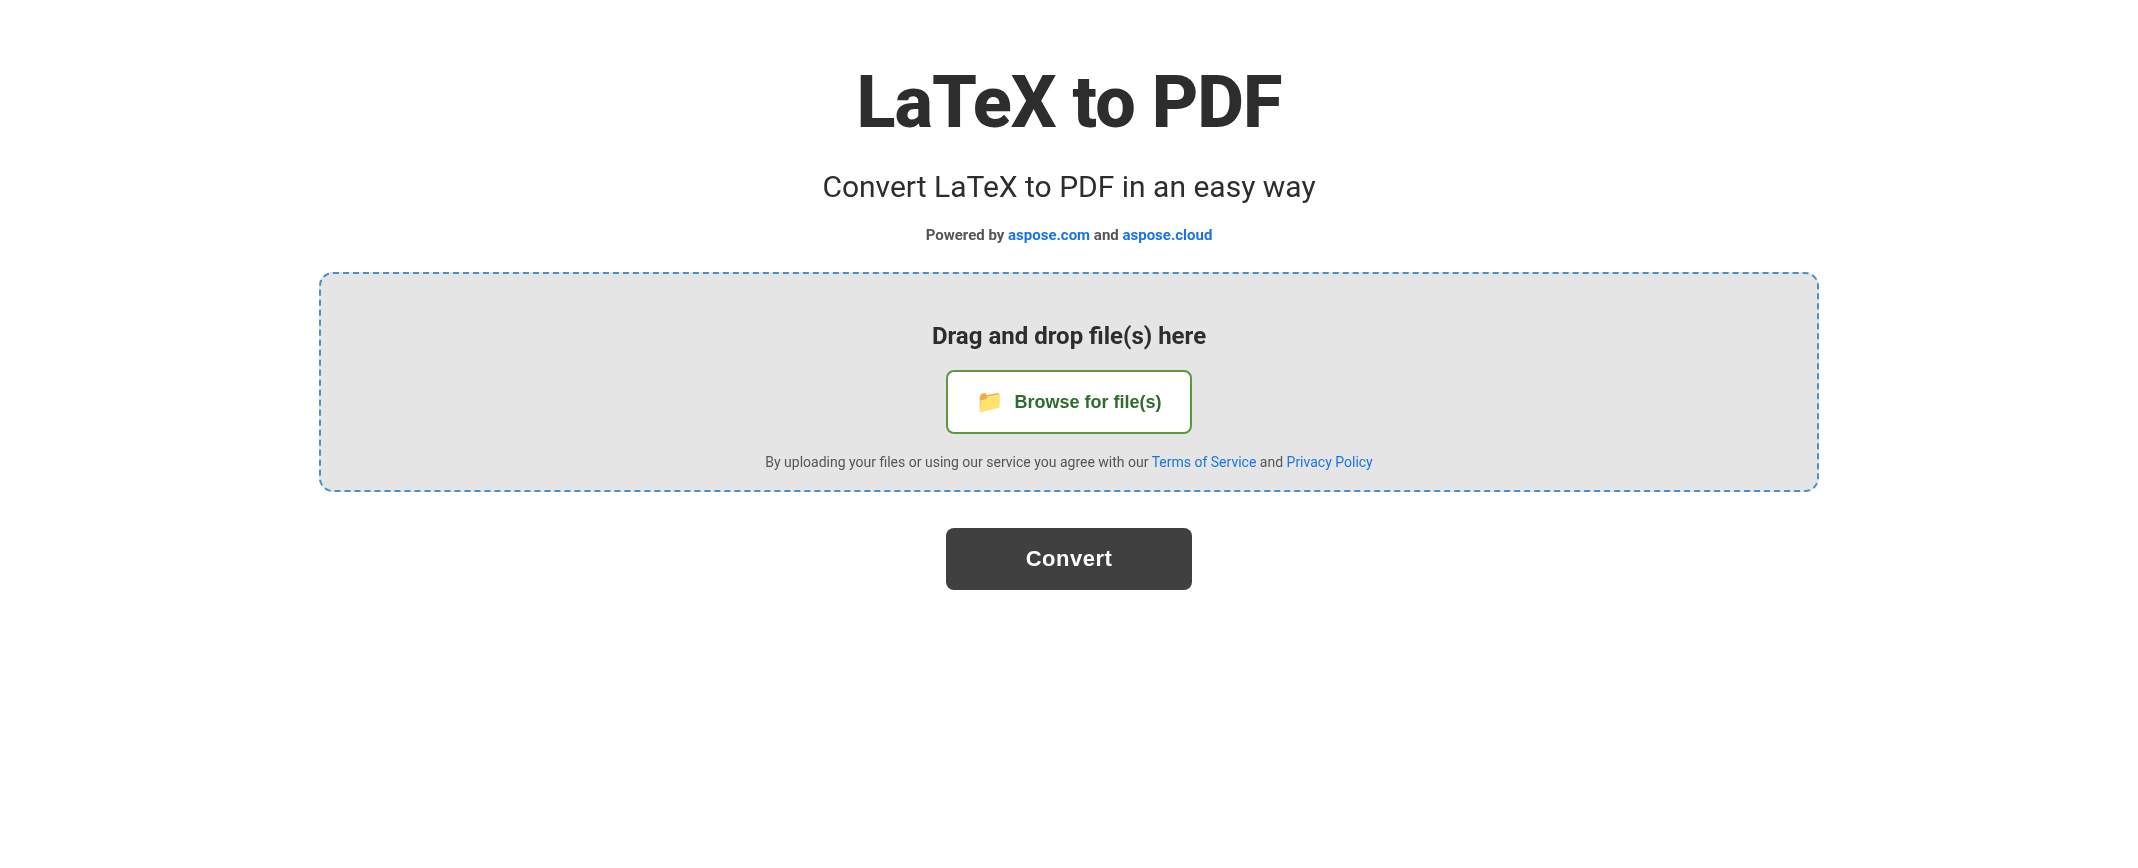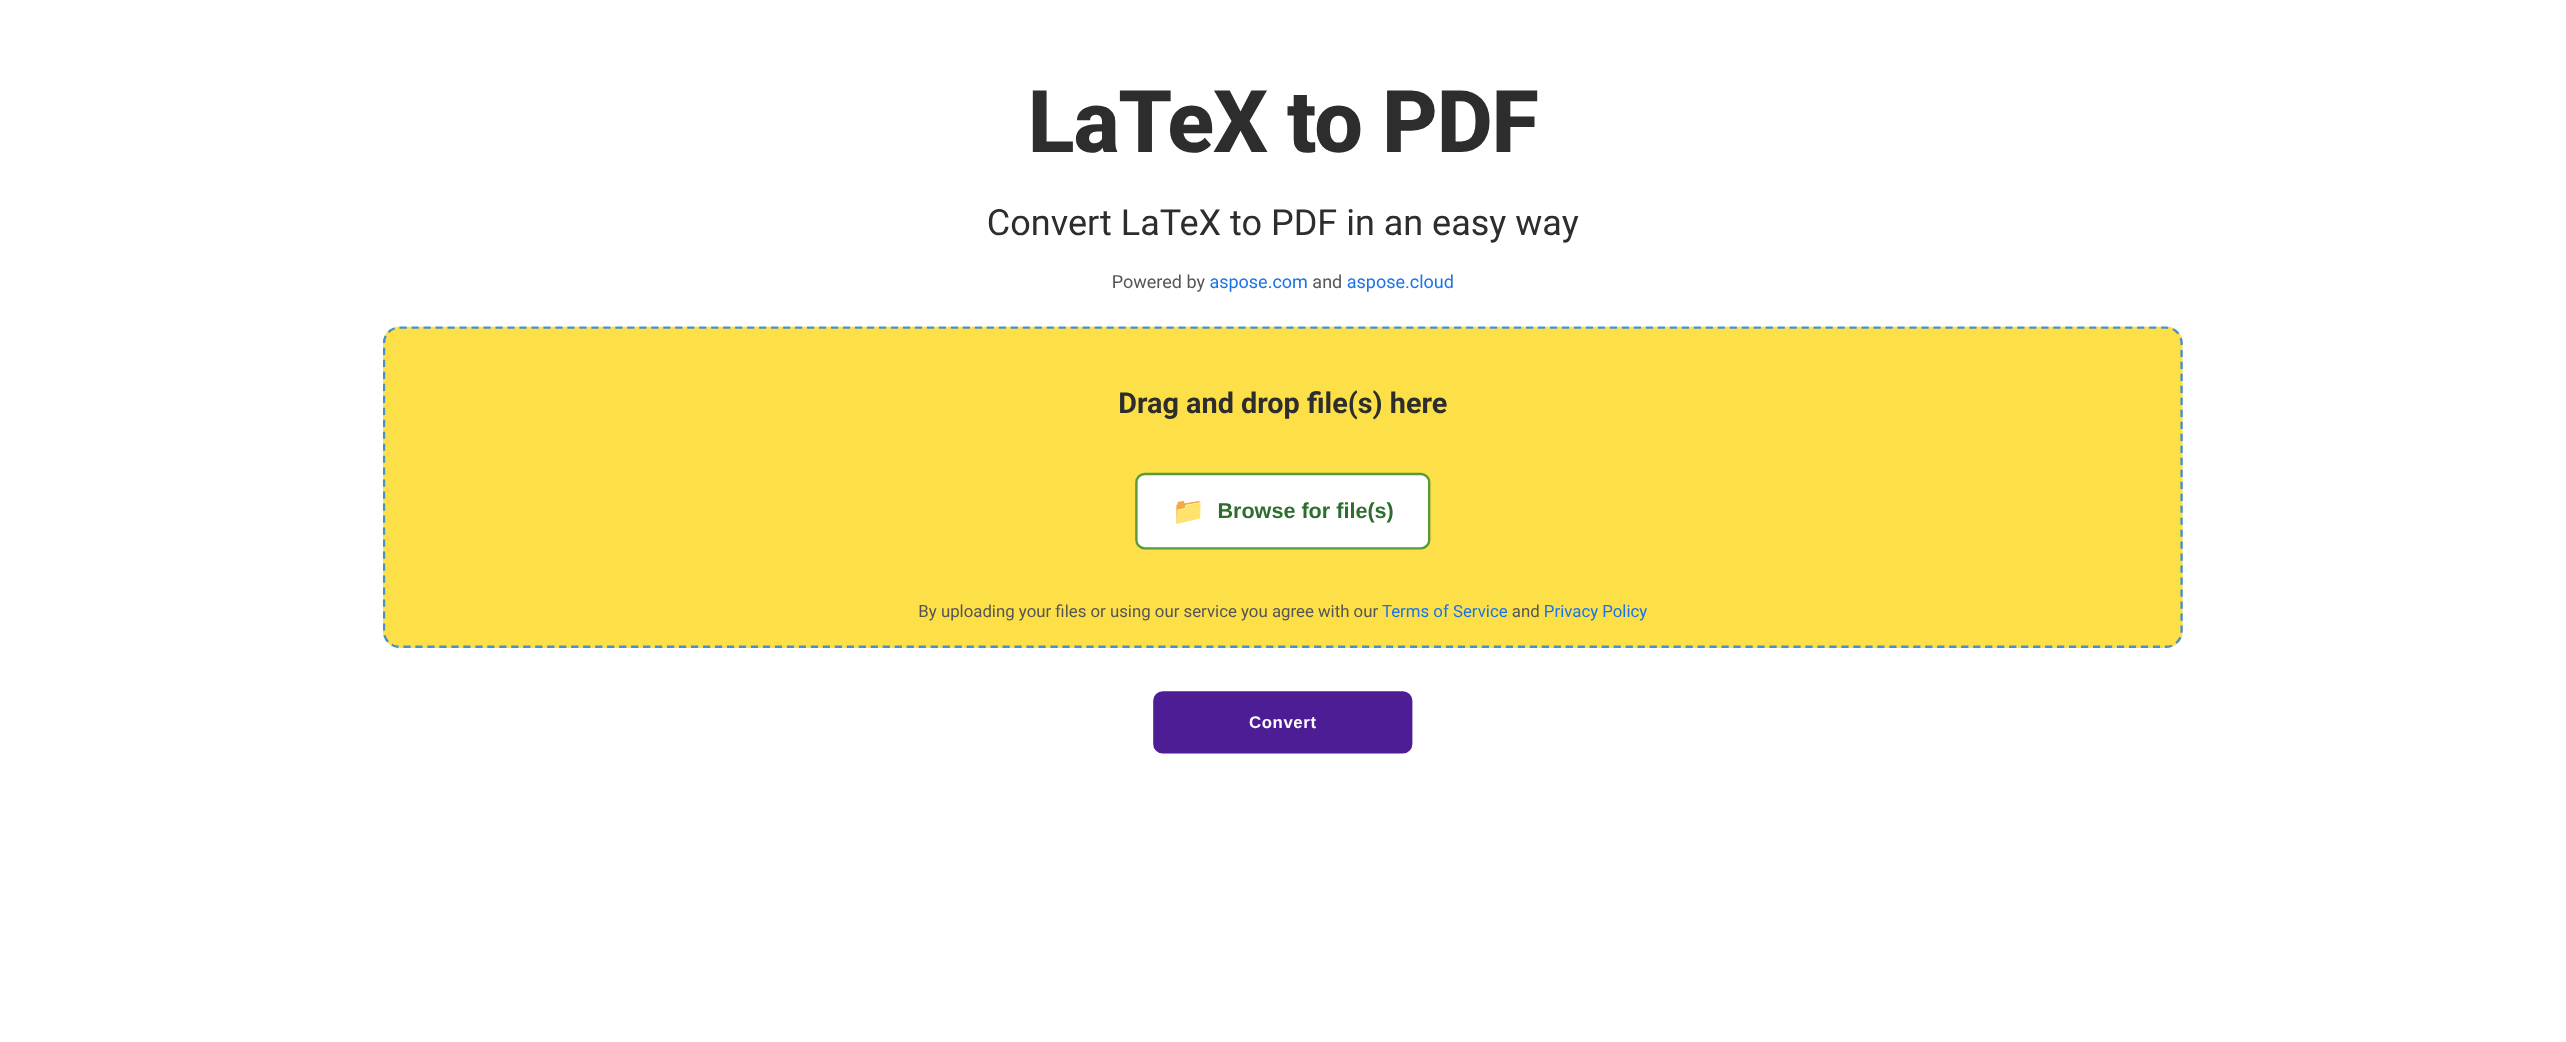--- a/index.html
+++ b/index.html
@@ -32,38 +32,39 @@
       font-weight: 400;
       color: #2d2d2d;
       margin-bottom: 22px;
     }
 
     .powered-by {
       font-size: 15px;
       color: #555;
       text-align: center;
       margin-bottom: 28px;
+      font-weight: bold;
     }
 
     .powered-by a {
       color: #1a73e8;
       text-decoration: none;
     }
 
     .drop-zone {
       width: 100%;
       max-width: 1500px;
-      background: #fde047;
+      background: #e5e5e5;
       border: 2.5px dashed #4a90c4;
       border-radius: 14px;
       padding: 48px 40px 20px;
       display: flex;
       flex-direction: column;
       align-items: center;
-      gap: 44px;
+      gap: 20px;
       margin-bottom: 36px;
     }
 
     .drop-zone-title {
       font-size: 24px;
       font-weight: 700;
       color: #2d2d2d;
       text-align: center;
     }
 
@@ -107,26 +108,26 @@
       color: #555;
       text-align: center;
     }
 
     .terms-text a {
       color: #1a73e8;
       text-decoration: none;
     }
 
     .convert-btn {
-      background: #4c1d95;
+      background: #404040;
       color: #ffffff;
       border: none;
       border-radius: 8px;
       padding: 18px 80px;
-      font-size: 14px;
+      font-size: 22px;
       font-weight: 600;
       cursor: pointer;
       letter-spacing: 0.5px;
       transition: background 0.15s;
     }
 
     
     .folder-icon {
       color: #f0c040;
       font-size: 22px;

